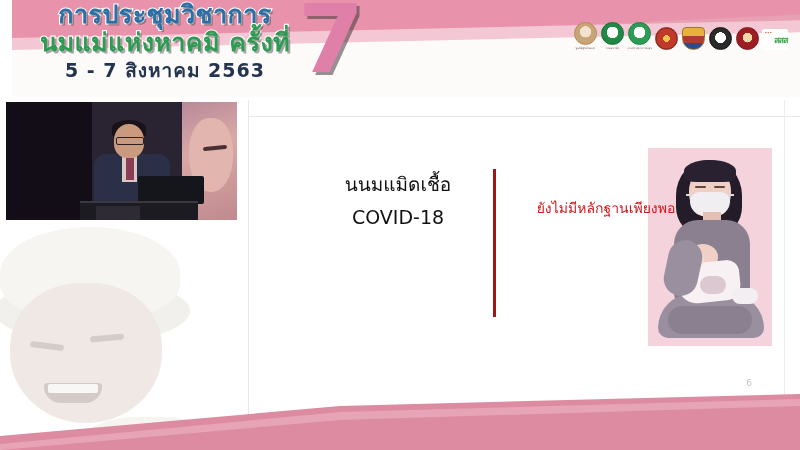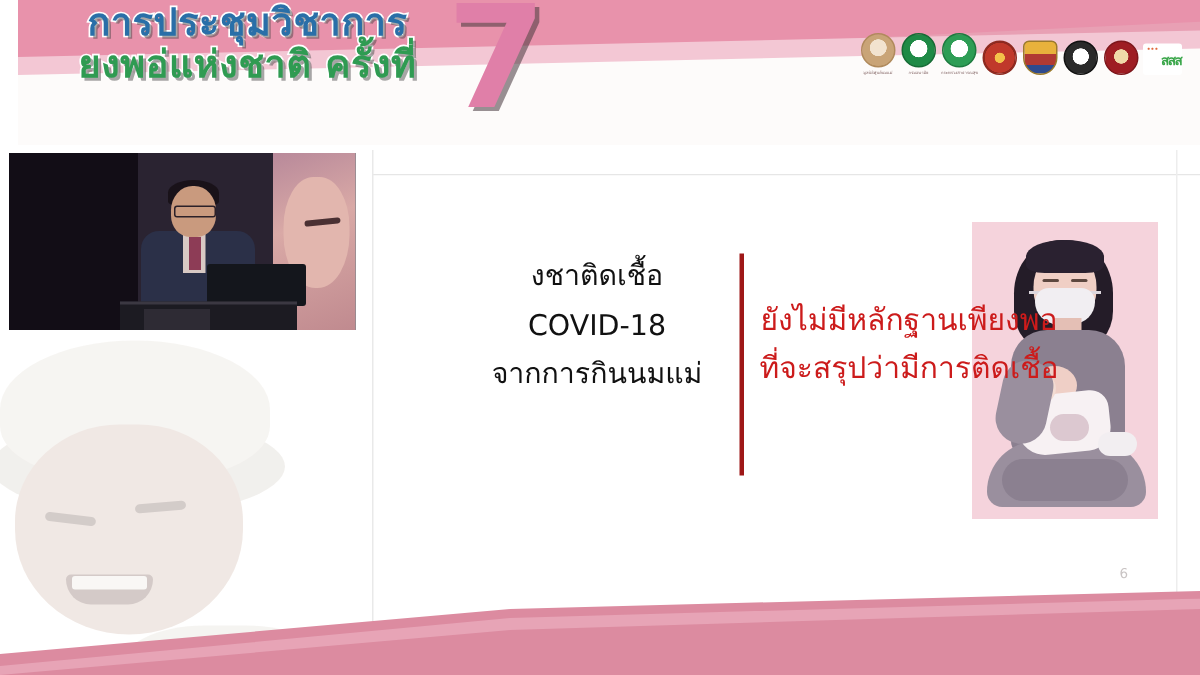--- a/index.html
+++ b/index.html
@@ -311,21 +311,21 @@
     width: 3px; height: 148px;
     background: #9e1717;
   }
 
   .answer-block {
     position: absolute;
     left: 502px; top: 198px;
     width: 208px;
     text-align: center;
     color: #cc1b1b;
-    font-size: 20px;
+    font-size: 14px;
     line-height: 1.62;
     font-family: Liberation Serif, serif;
     z-index: 5;
   }
   .answer-block div { white-space: nowrap; }
 
   
   .illus {
     position: absolute;
     left: 648px; top: 148px;
@@ -432,21 +432,22 @@
 <div id="slide">
 
   <div class="header">
     <div class="hdr-pink-top"></div>
     <div class="hdr-pink-mid"></div>
     <div class="hdr-pink-pale"></div>
     <div class="hdr-white-swoosh"></div>
 
     <div class="conf-title">
       <div class="conf-line1">การประชุมวิชาการ</div>
-      <div class="conf-line2">ยงพอ่แห่งชาติ ครั้งที่</div>
+      <div class="conf-line2">นมแม่แห่งหาคมิ ครั้งที่</div>
+      <div class="conf-date">5 - 7 สิงหาคม 2563</div>
     </div>
 
     <div class="big-seven">7</div>
 
     <div class="logo-row">
       <div class="logo">
         <span class="logo-mark lg1"></span>
         <span class="logo-cap">มูลนิธิศูนย์นมแม่</span>
       </div>
       <div class="logo">
@@ -511,23 +512,22 @@
       <div class="child-teeth"></div>
       <div class="child-shoulder"></div>
     </div>
 
   </div>
 
   <div class="content-divider"></div>
   <div class="content-right-edge"></div>
 
   <div class="question-block">
-    <div>งชาติดเชื้อ</div>
+    <div>นนมแมิดเชื้อ</div>
     <div>COVID-18</div>
-    <div>จากการกินนมแม่</div>
   </div>
 
   <div class="red-divider"></div>
 
   <div class="illus">
     <div class="il-hair-back"></div>
     <div class="il-face"></div>
     <div class="il-hair-front"></div>
     <div class="il-brow-l"></div>
     <div class="il-brow-r"></div>
@@ -540,21 +540,20 @@
     <div class="il-breast"></div>
     <div class="il-baby-body"></div>
     <div class="il-baby-head"></div>
     <div class="il-arm-l"></div>
     <div class="il-hand"></div>
     <div class="il-sock"></div>
   </div>
 
   <div class="answer-block">
     <div>ยังไม่มีหลักฐานเพียงพอ</div>
-    <div>ที่จะสรุปว่ามีการติดเชื้อ</div>
   </div>
 
   <div class="slide-number">6</div>
 
   <div class="bottom-band">
     <div class="band-dark"></div>
     <div class="band-light"></div>
   </div>
 
 </div>

